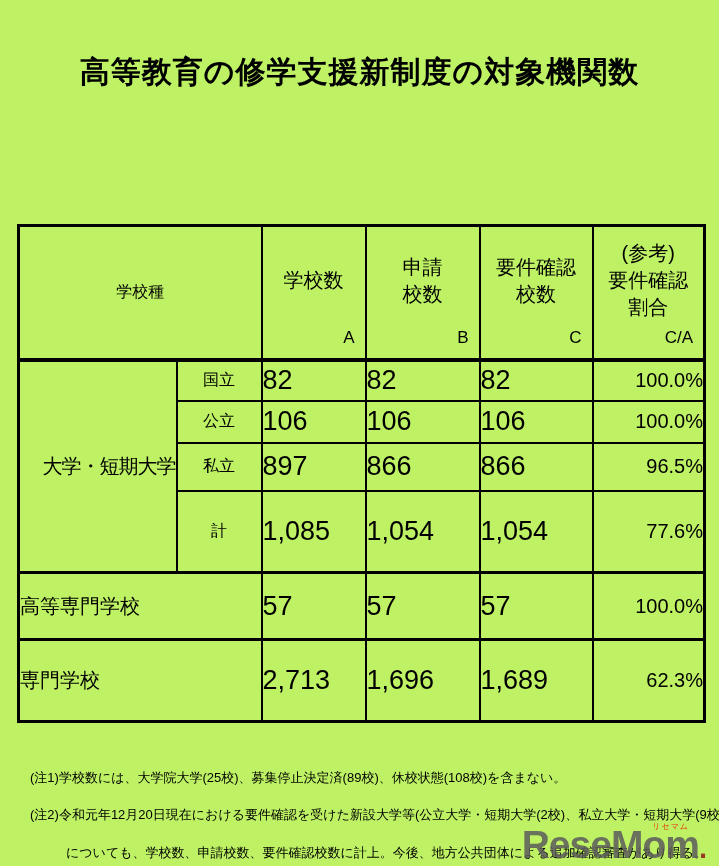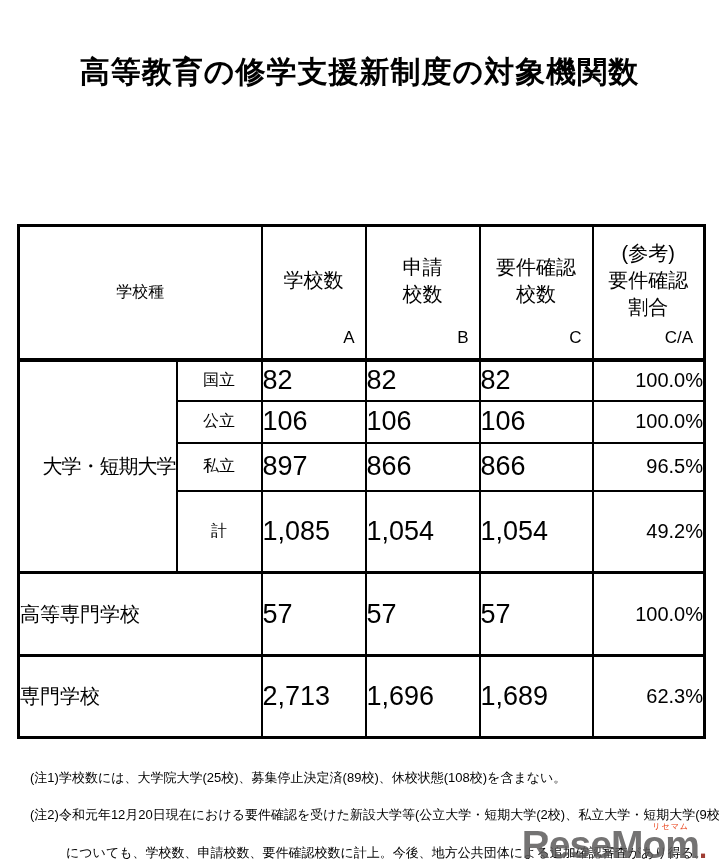--- a/index.html
+++ b/index.html
@@ -1,21 +1,21 @@
 <!DOCTYPE html>
 <html><head>
 <meta charset="utf-8">
 <style>
   * { margin: 0; padding: 0; box-sizing: border-box; }
   html, body { background: #e8e8e8; }
   .doc {
     position: relative;
     width: 719px;
     height: 866px;
-    background: #ffffff;
+    background: #bef264;
     font-family: "Liberation Sans", sans-serif;
     color: #000000;
     overflow: hidden;
     text-decoration: underline;
   }
   .title {
     position: absolute;
     top: 52px;
     left: 0;
     width: 100%;
@@ -47,21 +47,21 @@
     vertical-align: middle;
     overflow: hidden;
   }
   tr.header-row th { border-bottom: 4px solid #000; }
   tr.section-row td { border-top: 3px solid #000; }
   tr.rh  { height: 134px; }
   tr.r1  { height: 41px; }
   tr.r2  { height: 42px; padding-left: 32px; }
   tr.r3  { height: 48px; }
   tr.r4  { height: 82px; }
-  tr.r5  { height: 83px; }
+  tr.r5  { height: 67px; }
   tr.r6  { height: 82px; }
   .th-school { font-size: 16px; text-align: center; }
   .h-inner {
     display: flex;
     flex-direction: column;
     justify-content: space-between;
     height: 126px;
   }
   .h-label {
     flex: 1;
@@ -206,21 +206,21 @@
         <td class="num">866</td>
         <td class="num">866</td>
         <td class="pct">96.5%</td>
       </tr>
 
       <tr class="r4">
         <td class="type-label">計</td>
         <td class="num">1,085</td>
         <td class="num">1,054</td>
         <td class="num">1,054</td>
-        <td class="pct">49.2%</td>
+        <td class="pct">77.6%</td>
       </tr>
 
       <tr class="section-row r5">
         <td colspan="2" class="row-label">高等専門学校</td>
         <td class="num">57</td>
         <td class="num">57</td>
         <td class="num">57</td>
         <td class="pct">100.0%</td>
       </tr>
 

